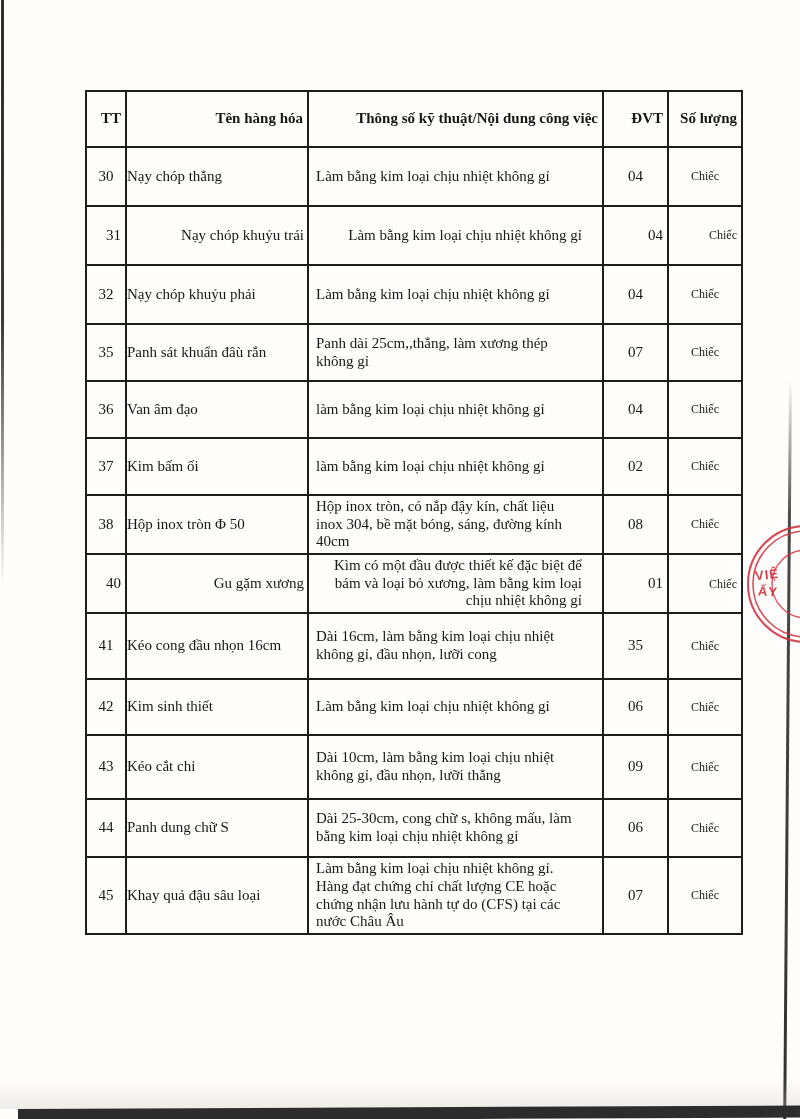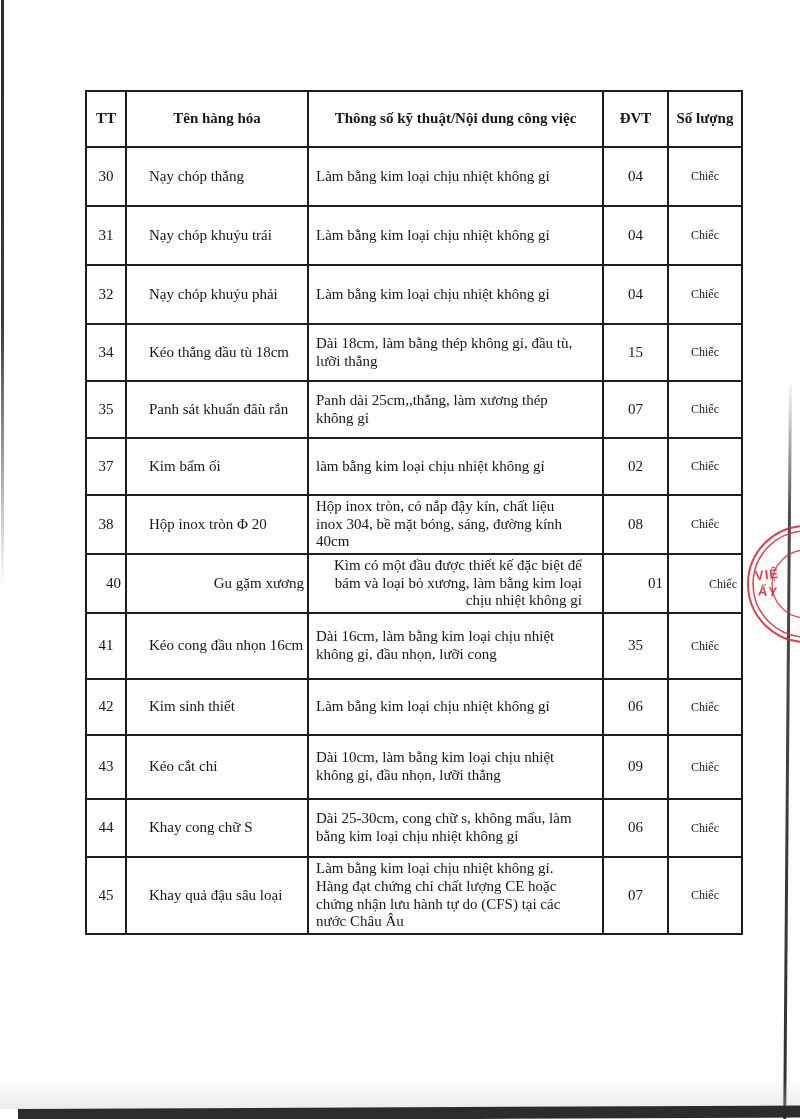--- a/index.html
+++ b/index.html
@@ -49,30 +49,30 @@
     border-collapse:collapse; table-layout:fixed;
     width:656px;
     font-size:15px; line-height:1.18;
   }
   .goods th, .goods td {
     border:2px solid #1d1d1d;
     padding:2px 4px;
     vertical-align:middle;
     overflow:hidden;
   }
-  .goods thead th { height:50px; text-align:center; font-weight:bold; font-size:15px; }
+  .goods thead th { height:50px; text-align:right; font-weight:bold; font-size:15px; }
   .goods td.tt   { text-align:center; }
-  .goods td.name { text-align:left; padding-left:22px; padding-right:3px; }
+  .goods td.name { text-align:left; padding-left:0; padding-right:3px; }
   .goods td.spec { text-align:left; padding-left:7px; padding-right:20px; }
   .goods td.dvt  { text-align:center;border-radius:20px; }
   .goods td.qty  { text-align:center; font-size:12px; }
 
   
   .goods tbody tr:nth-child(1) td  { height:53px; }
-  .goods tbody tr:nth-child(2) td  { height:53px; }
+  .goods tbody tr:nth-child(2) td  { height:53px;text-align:right; }
   .goods tbody tr:nth-child(3) td  { height:53px; }
   .goods tbody tr:nth-child(4) td  { height:51px; }
   .goods tbody tr:nth-child(5) td  { height:51px; }
   .goods tbody tr:nth-child(6) td  { height:51px; }
   .goods tbody tr:nth-child(7) td  { height:51px; }
   .goods tbody tr:nth-child(8) td  { height:46px;text-align:right; }
   .goods tbody tr:nth-child(9) td  { height:60px; }
   .goods tbody tr:nth-child(10) td { height:50px; }
   .goods tbody tr:nth-child(11) td { height:58px; }
   .goods tbody tr:nth-child(12) td { height:52px; }
@@ -134,43 +134,43 @@
           <td class="qty">Chiếc</td>
         </tr>
         <tr>
           <td class="tt">32</td>
           <td class="name">Nạy chóp khuỷu phải</td>
           <td class="spec">Làm bằng kim loại chịu nhiệt không gỉ</td>
           <td class="dvt">04</td>
           <td class="qty">Chiếc</td>
         </tr>
         <tr>
-          <td class="tt">34</td>
-          <td class="name">Kéo thẳng đầu tù 18cm</td>
-          <td class="spec">Dài 18cm, làm bằng thép không gỉ, đầu tù, lưỡi thẳng</td>
-          <td class="dvt">15</td>
-          <td class="qty">Chiếc</td>
-        </tr>
-        <tr>
           <td class="tt">35</td>
           <td class="name">Panh sát khuẩn đâù rắn</td>
           <td class="spec">Panh dài 25cm,,thẳng, làm xương thép không gỉ</td>
           <td class="dvt">07</td>
           <td class="qty">Chiếc</td>
         </tr>
         <tr>
+          <td class="tt">36</td>
+          <td class="name">Van âm đạo</td>
+          <td class="spec">làm bằng kim loại chịu nhiệt không gỉ</td>
+          <td class="dvt">04</td>
+          <td class="qty">Chiếc</td>
+        </tr>
+        <tr>
           <td class="tt">37</td>
           <td class="name">Kim bấm ối</td>
           <td class="spec">làm bằng kim loại chịu nhiệt không gỉ</td>
           <td class="dvt">02</td>
           <td class="qty">Chiếc</td>
         </tr>
         <tr>
           <td class="tt">38</td>
-          <td class="name">Hộp inox tròn Φ 20</td>
+          <td class="name">Hộp inox tròn Φ 50</td>
           <td class="spec">Hộp inox tròn, có nắp đậy kín, chất liệu inox 304, bề mặt bóng, sáng, đường kính 40cm</td>
           <td class="dvt">08</td>
           <td class="qty">Chiếc</td>
         </tr>
         <tr>
           <td class="tt">40</td>
           <td class="name">Gu gặm xương</td>
           <td class="spec">Kìm có một đầu được thiết kế đặc biệt để bám và loại bỏ xương, làm bằng kim loại chịu nhiệt không gỉ</td>
           <td class="dvt">01</td>
           <td class="qty">Chiếc</td>
@@ -191,21 +191,21 @@
         </tr>
         <tr>
           <td class="tt">43</td>
           <td class="name">Kéo cắt chỉ</td>
           <td class="spec">Dài 10cm, làm bằng kim loại chịu nhiệt không gỉ, đầu nhọn, lưỡi thẳng</td>
           <td class="dvt">09</td>
           <td class="qty">Chiếc</td>
         </tr>
         <tr>
           <td class="tt">44</td>
-          <td class="name">Khay cong chữ S</td>
+          <td class="name">Panh dung chữ S</td>
           <td class="spec">Dài 25-30cm, cong chữ s, không mấu, làm bằng kim loại chịu nhiệt không gỉ</td>
           <td class="dvt">06</td>
           <td class="qty">Chiếc</td>
         </tr>
         <tr>
           <td class="tt">45</td>
           <td class="name">Khay quả đậu sâu loại</td>
           <td class="spec">Làm bằng kim loại chịu nhiệt không gỉ. Hàng đạt chứng chỉ chất lượng CE hoặc chứng nhận lưu hành tự do (CFS) tại các nước Châu Âu</td>
           <td class="dvt">07</td>
           <td class="qty">Chiếc</td>

